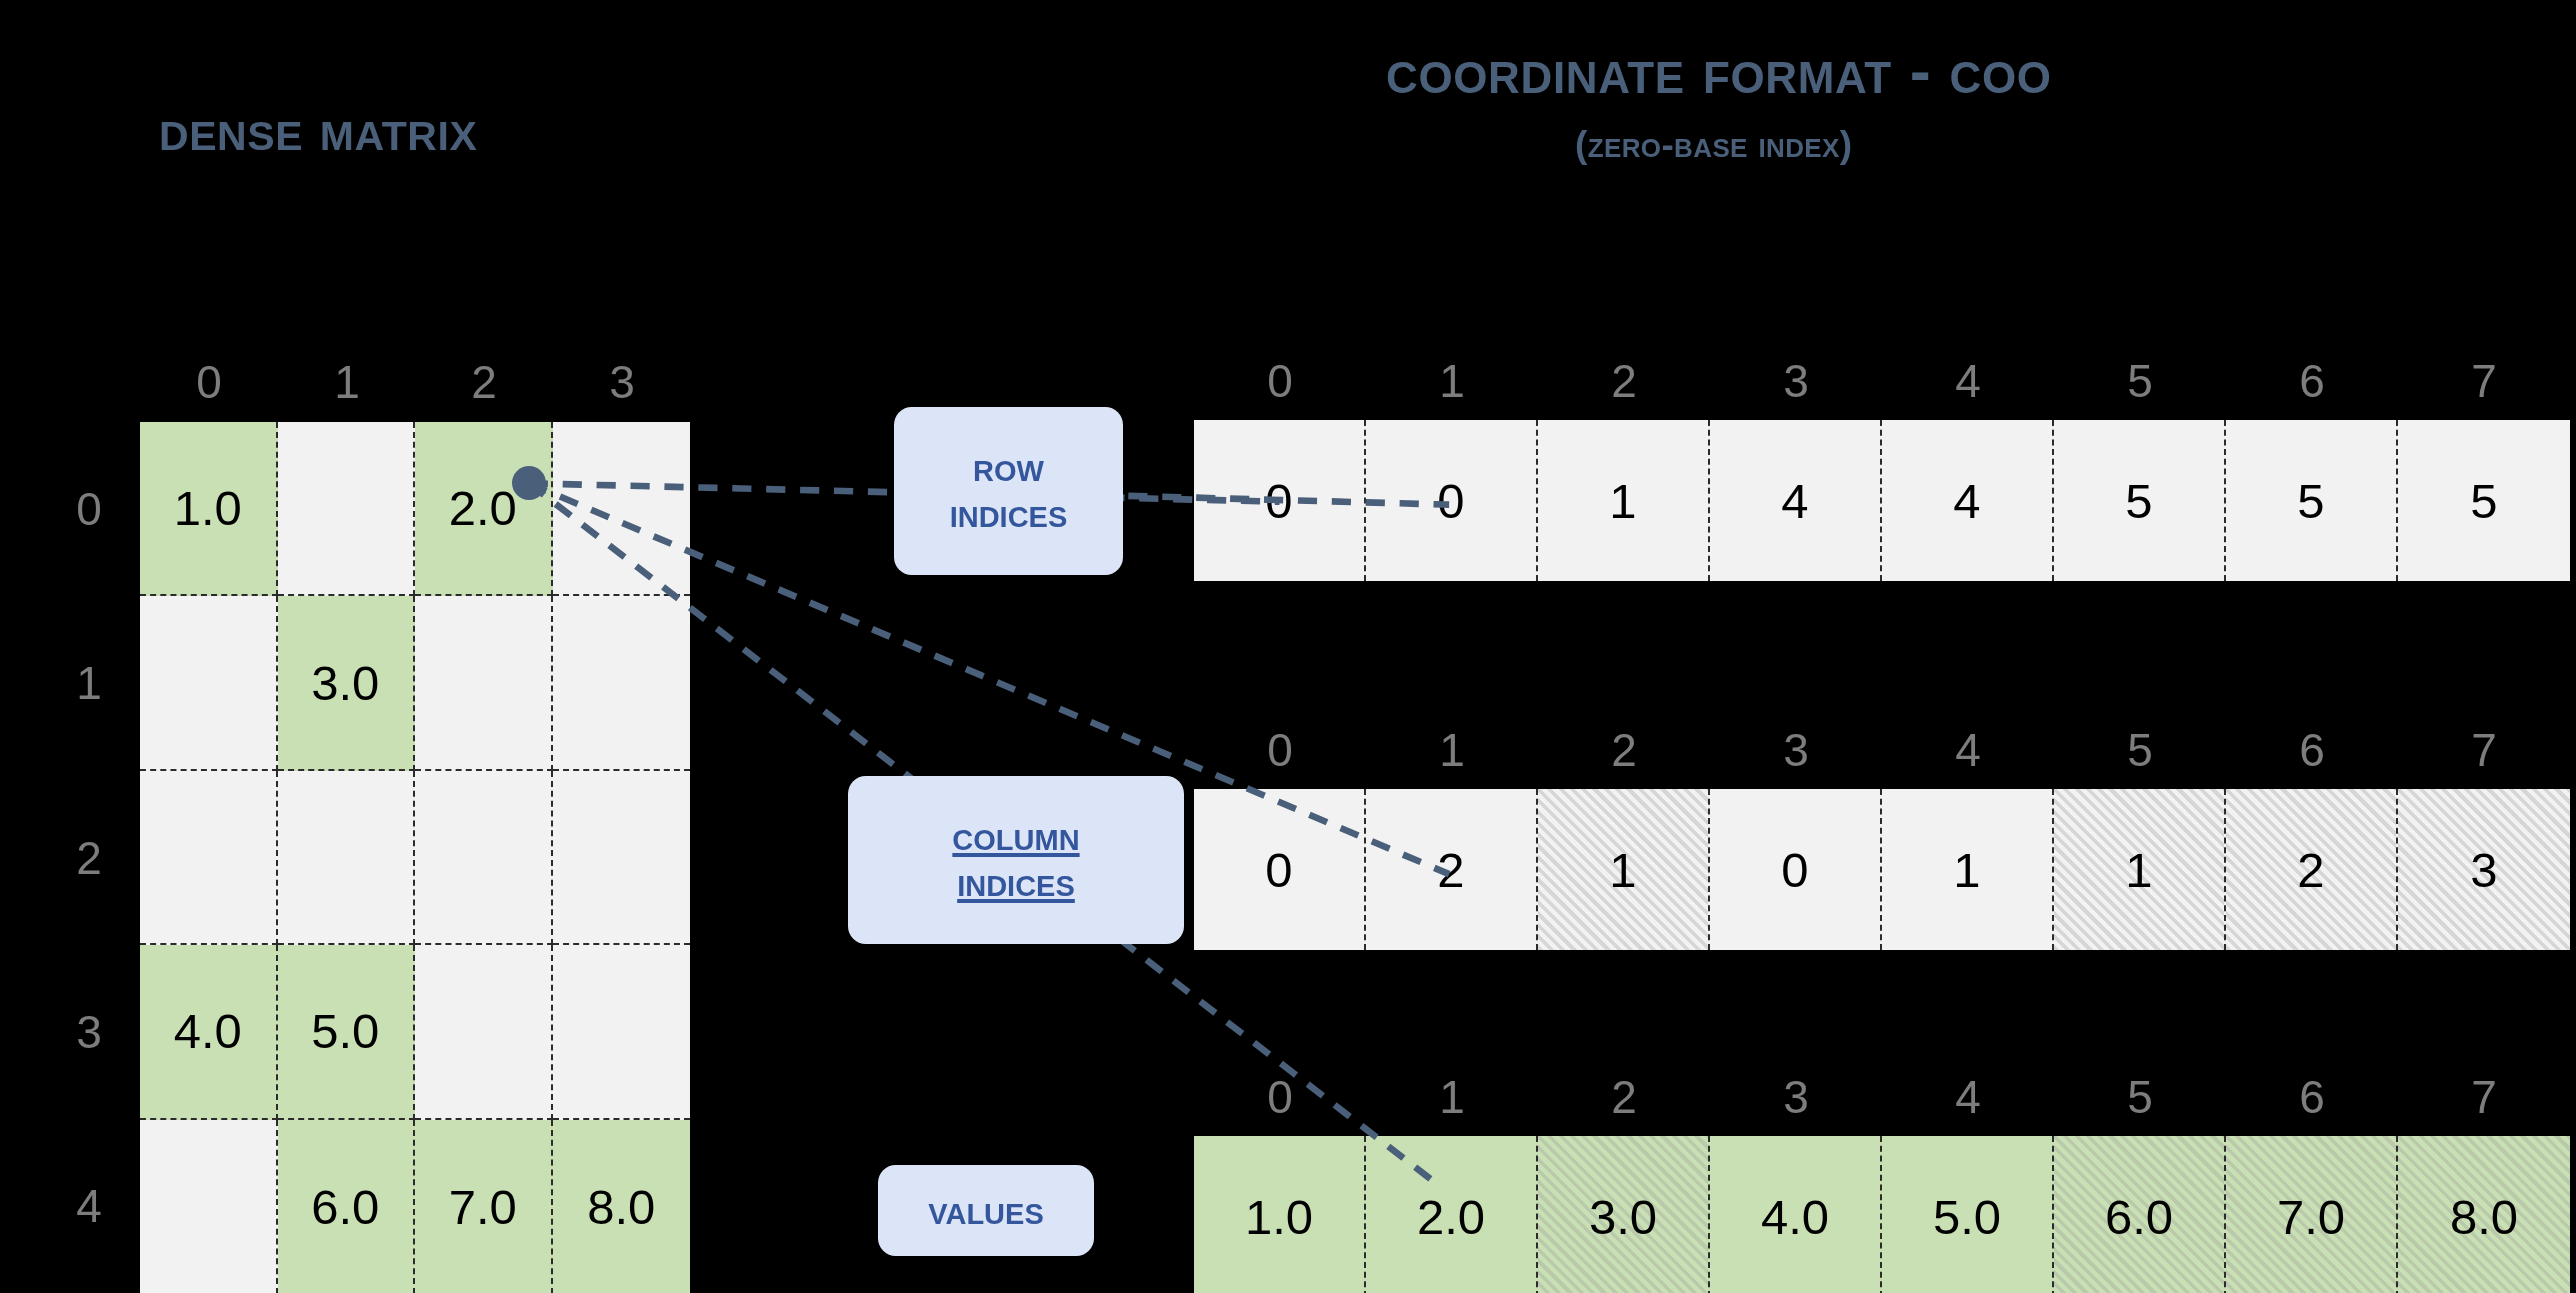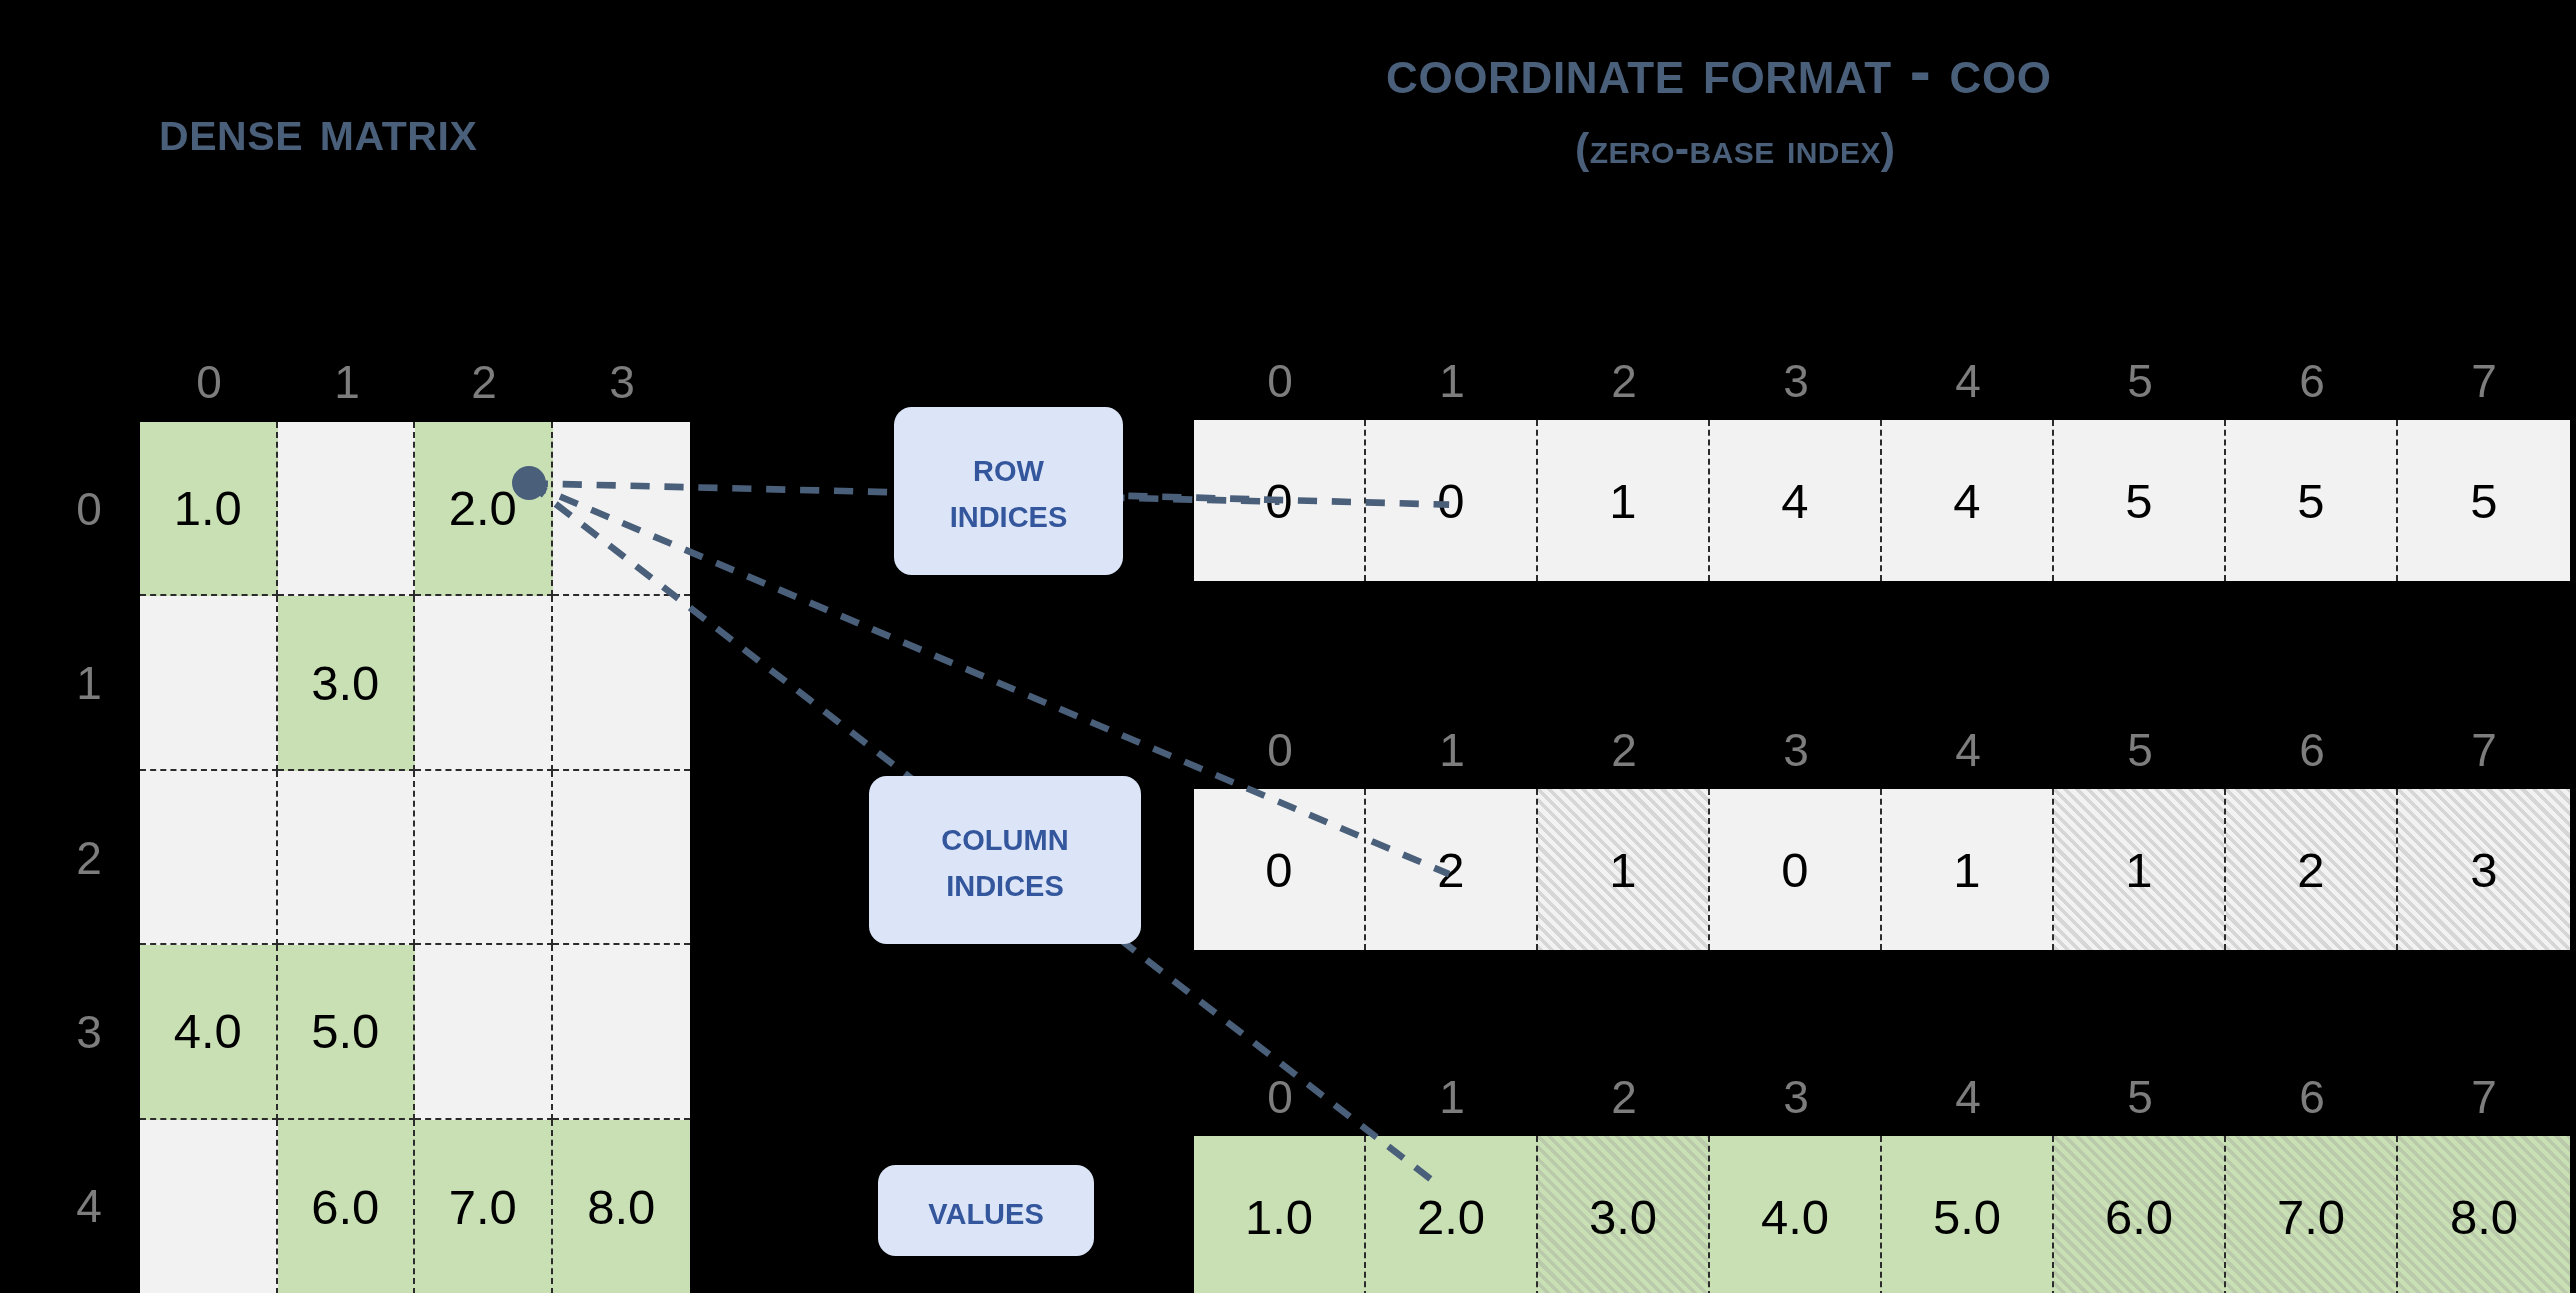--- a/index.html
+++ b/index.html
@@ -31,21 +31,21 @@
     font-size: 58px;
   }
   #coo-title {
     left: 1386px;
     top: 35px;
     font-size: 63px;
   }
   #coo-subtitle {
     left: 1575px;
     top: 124px;
-    font-size: 43px;
+    font-size: 37px;
   }
 
   
   #matrix-block {
     position: absolute;
     left: 140px;
     top: 422px;
     width: 550px;
     height: 872px;
   }
@@ -128,21 +128,21 @@
     text-transform: lowercase;
     display: flex;
     flex-direction: column;
     align-items: center;
     justify-content: center;
     line-height: 1.12;
     z-index: 30;
     text-align: center;
   }
   #badge-row     { left: 894px; top: 407px;  width: 229px; height: 168px; }
-  #badge-col     { left: 869px; top: 776px; width: 272px; height: 168px; }
+  #badge-col     { left: 848px; top: 776px; width: 336px; height: 168px; text-decoration: underline; }
   #badge-values  { left: 878px; top: 1165px; width: 216px; height: 91px; }
 
   
   .arr-block {
     position: absolute;
     left: 1194px;
     width: 1376px;
     height: 161px;
   }
   #arr-row    { top: 420px; }

